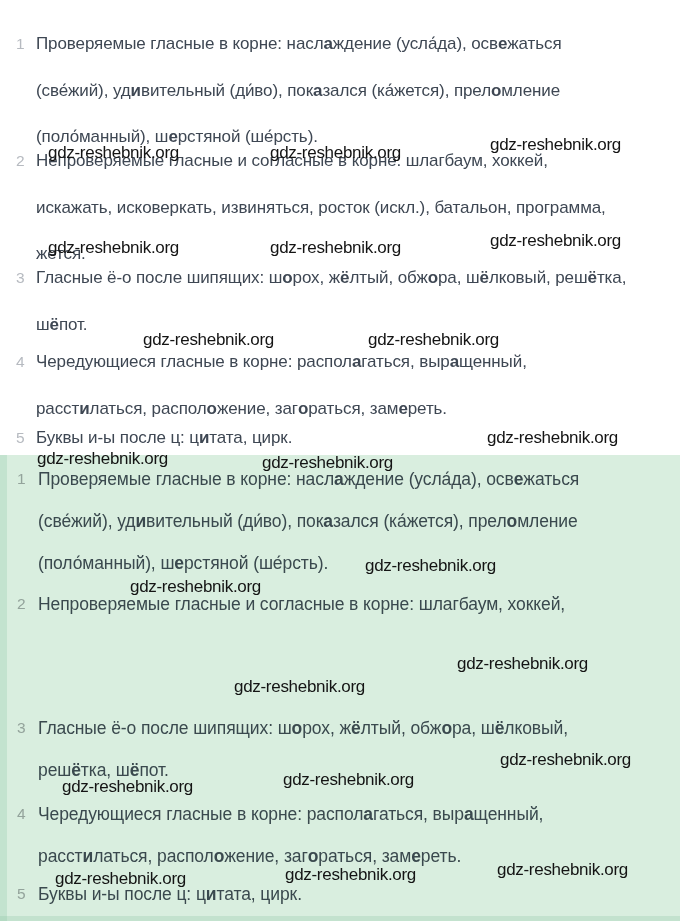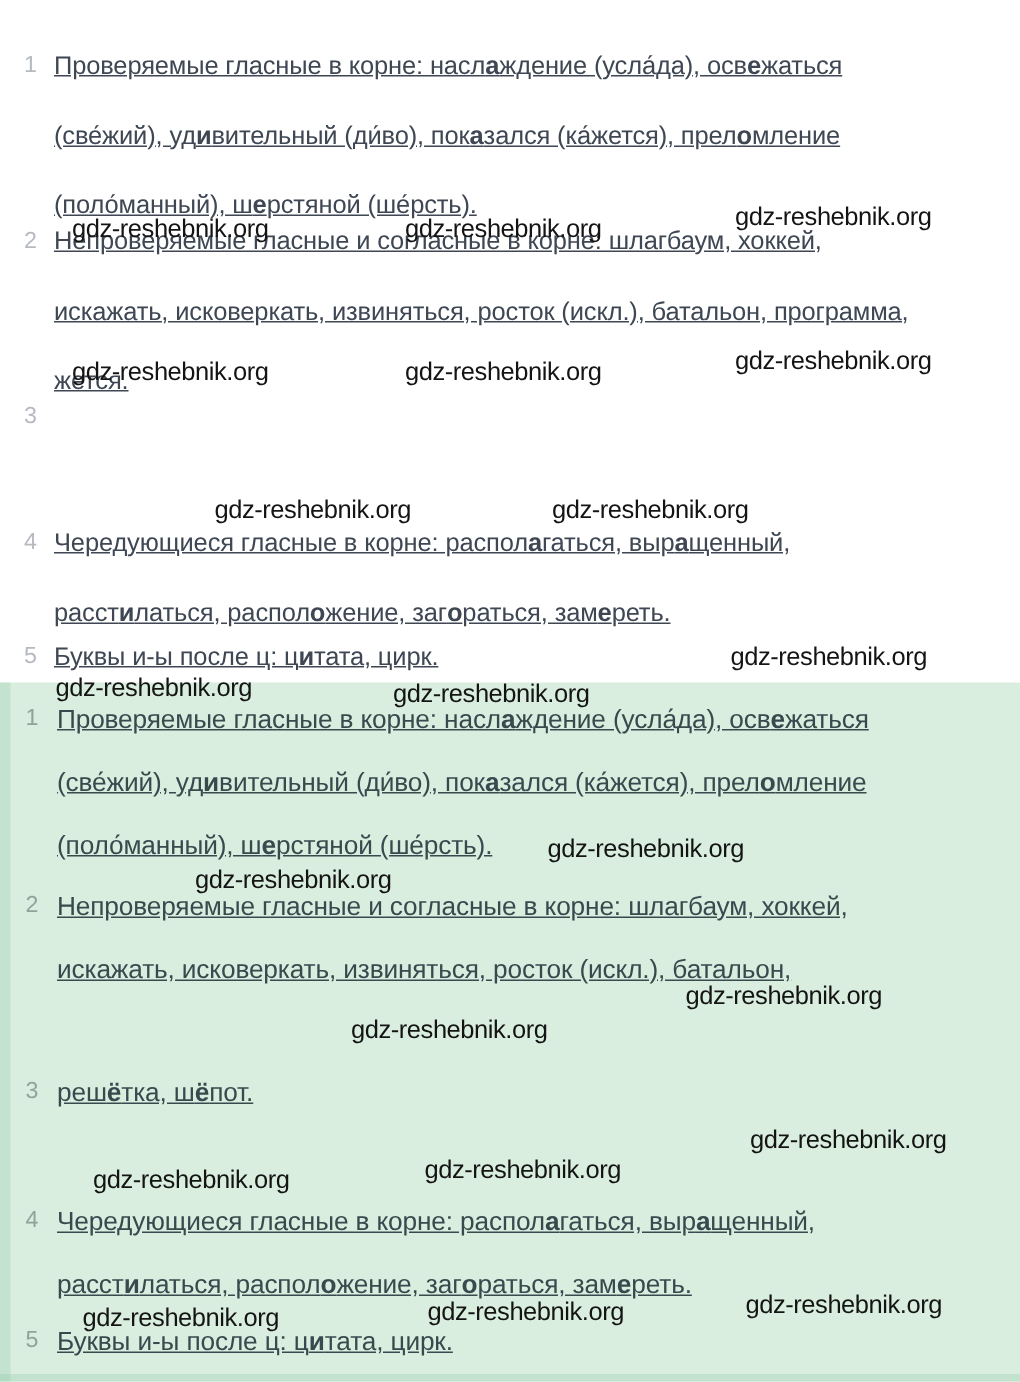--- a/index.html
+++ b/index.html
@@ -14,21 +14,21 @@
   #sec-green .edge-strip{
     position:absolute;left:0;top:0;bottom:0;width:7px;
     background:rgba(140,200,165,0.28);
   }
   #sec-green .bottom-strip{
     position:absolute;left:0;right:0;bottom:0;height:5px;
     background:rgba(130,190,155,0.25);
   }
   .item{position:absolute;left:0;width:680px;}
   .num{position:absolute;top:0;font-weight:400;}
-  .lines{letter-spacing:-0.1px;text-decoration:underline;}
+  .lines{letter-spacing:-0.1px;}
   .line{white-space:nowrap;}
   .line b{font-weight:700;}
   .wm{
     position:absolute;white-space:nowrap;
     font-size:17px;font-weight:400;letter-spacing:-0.3px;
   }
   .header-wm{
     position:absolute;top:1px;left:50%;transform:translateX(-50%);
     font-size:19px;font-weight:700;letter-spacing:0.3px;
     color:rgba(205,205,250,0.30);
@@ -54,20 +54,22 @@
       <span class="num" style="left: 16px; line-height: 46.5px; font-size: 15.5px; color: rgb(182, 186, 192);">2</span>
       <div class="lines" style="margin-left: 36px; font-size: 17px; line-height: 46.5px; color: rgb(62, 71, 83);">
         <div class="line"><span>Непроверяемые гласные и согласные в корне: шлагбаум, хоккей,</span></div>
         <div class="line"><span>искажать, исковеркать, извиняться, росток (искл.), батальон, программа,</span></div>
         <div class="line"><span>жется.</span></div>
       </div>
     </div>
     <div class="item" style="top: 255px;">
       <span class="num" style="left: 16px; line-height: 46.5px; font-size: 15.5px; color: rgb(182, 186, 192);">3</span>
       <div class="lines" style="margin-left: 36px; font-size: 17px; line-height: 46.5px; color: rgb(62, 71, 83);">
+        <div class="line"><span>Гласные ё-о после шипящих: ш</span><b>о</b><span>рох, ж</span><b>ё</b><span>лтый, обж</span><b>о</b><span>ра, ш</span><b>ё</b><span>лковый, реш</span><b>ё</b><span>тка,</span></div>
+        <div class="line"><span>ш</span><b>ё</b><span>пот.</span></div>
       </div>
     </div>
     <div class="item" style="top: 339px;">
       <span class="num" style="left: 16px; line-height: 46.5px; font-size: 15.5px; color: rgb(182, 186, 192);">4</span>
       <div class="lines" style="margin-left: 36px; font-size: 17px; line-height: 46.5px; color: rgb(62, 71, 83);">
         <div class="line"><span>Чередующиеся гласные в корне: распол</span><b>а</b><span>гаться, выр</span><b>а</b><span>щенный,</span></div>
         <div class="line"><span>расст</span><b>и</b><span>латься, распол</span><b>о</b><span>жение, заг</span><b>о</b><span>раться, зам</span><b>е</b><span>реть.</span></div>
       </div>
     </div>
     <div class="item" style="top: 415px;">
@@ -86,26 +88,26 @@
       <div class="lines" style="margin-left: 38px; font-size: 17.5px; line-height: 42px; color: rgb(58, 73, 78);">
         <div class="line"><span>Проверяемые гласные в корне: насл</span><b>а</b><span>ждение (усла́да), осв</span><b>е</b><span>жаться</span></div>
         <div class="line"><span>(све́жий), уд</span><b>и</b><span>вительный (ди́во), пок</span><b>а</b><span>зался (ка́жется), прел</span><b>о</b><span>мление</span></div>
         <div class="line"><span>(поло́манный), ш</span><b>е</b><span>рстяной (ше́рсть).</span></div>
       </div>
     </div>
     <div class="item" style="top: 128px;">
       <span class="num" style="left: 17px; line-height: 42px; font-size: 15.5px; color: rgb(147, 163, 155);">2</span>
       <div class="lines" style="margin-left: 38px; font-size: 17.5px; line-height: 42px; color: rgb(58, 73, 78);">
         <div class="line"><span>Непроверяемые гласные и согласные в корне: шлагбаум, хоккей,</span></div>
-        <div class="line"><span>искажать, исковеркать, извиняться, росток (искл.), батальон,</span></div>
       </div>
     </div>
     <div class="item" style="top: 252px;">
       <span class="num" style="left: 17px; line-height: 42px; font-size: 15.5px; color: rgb(147, 163, 155);">3</span>
       <div class="lines" style="margin-left: 38px; font-size: 17.5px; line-height: 42px; color: rgb(58, 73, 78);">
+        <div class="line"><span>Гласные ё-о после шипящих: ш</span><b>о</b><span>рох, ж</span><b>ё</b><span>лтый, обж</span><b>о</b><span>ра, ш</span><b>ё</b><span>лковый,</span></div>
         <div class="line"><span>реш</span><b>ё</b><span>тка, ш</span><b>ё</b><span>пот.</span></div>
       </div>
     </div>
     <div class="item" style="top: 338px;">
       <span class="num" style="left: 17px; line-height: 42px; font-size: 15.5px; color: rgb(147, 163, 155);">4</span>
       <div class="lines" style="margin-left: 38px; font-size: 17.5px; line-height: 42px; color: rgb(58, 73, 78);">
         <div class="line"><span>Чередующиеся гласные в корне: распол</span><b>а</b><span>гаться, выр</span><b>а</b><span>щенный,</span></div>
         <div class="line"><span>расст</span><b>и</b><span>латься, распол</span><b>о</b><span>жение, заг</span><b>о</b><span>раться, зам</span><b>е</b><span>реть.</span></div>
       </div>
     </div>

